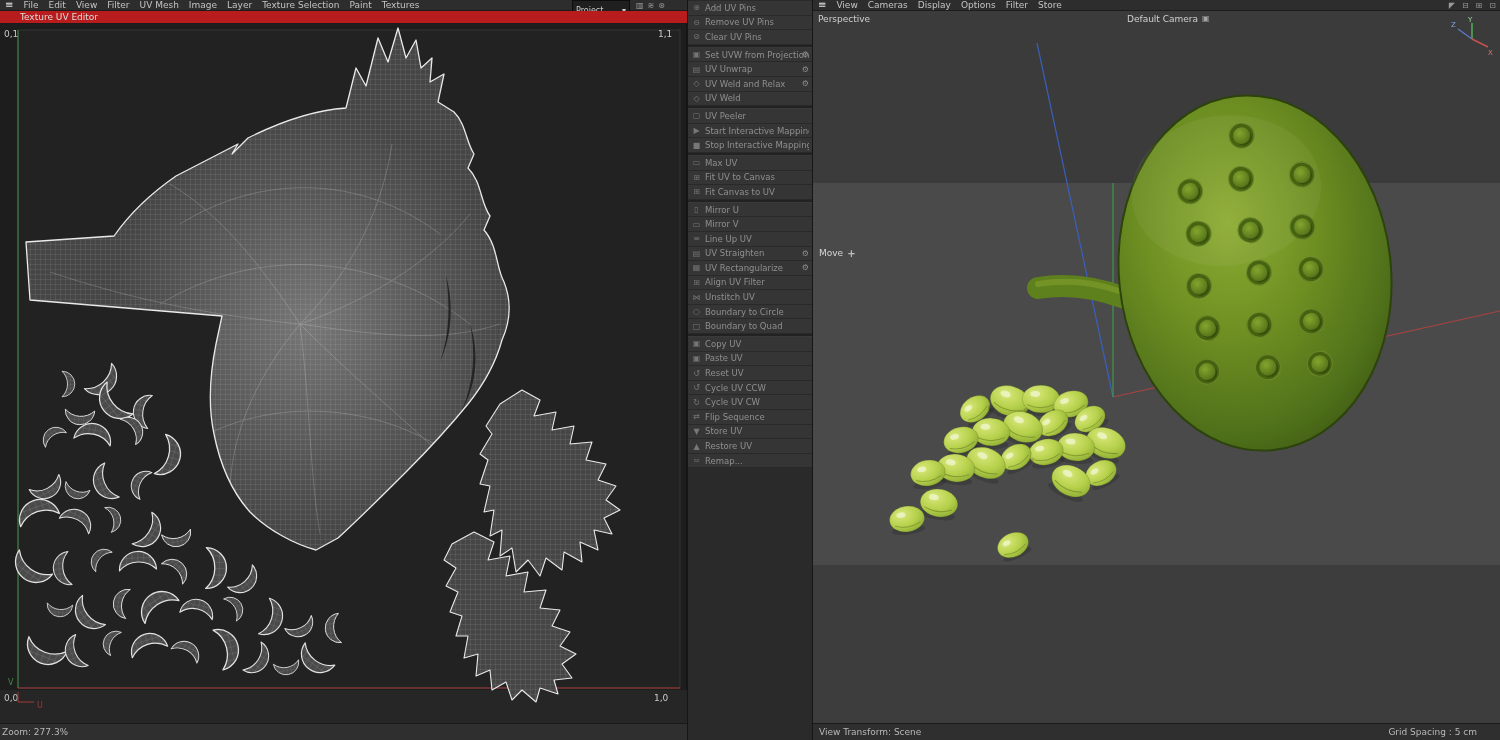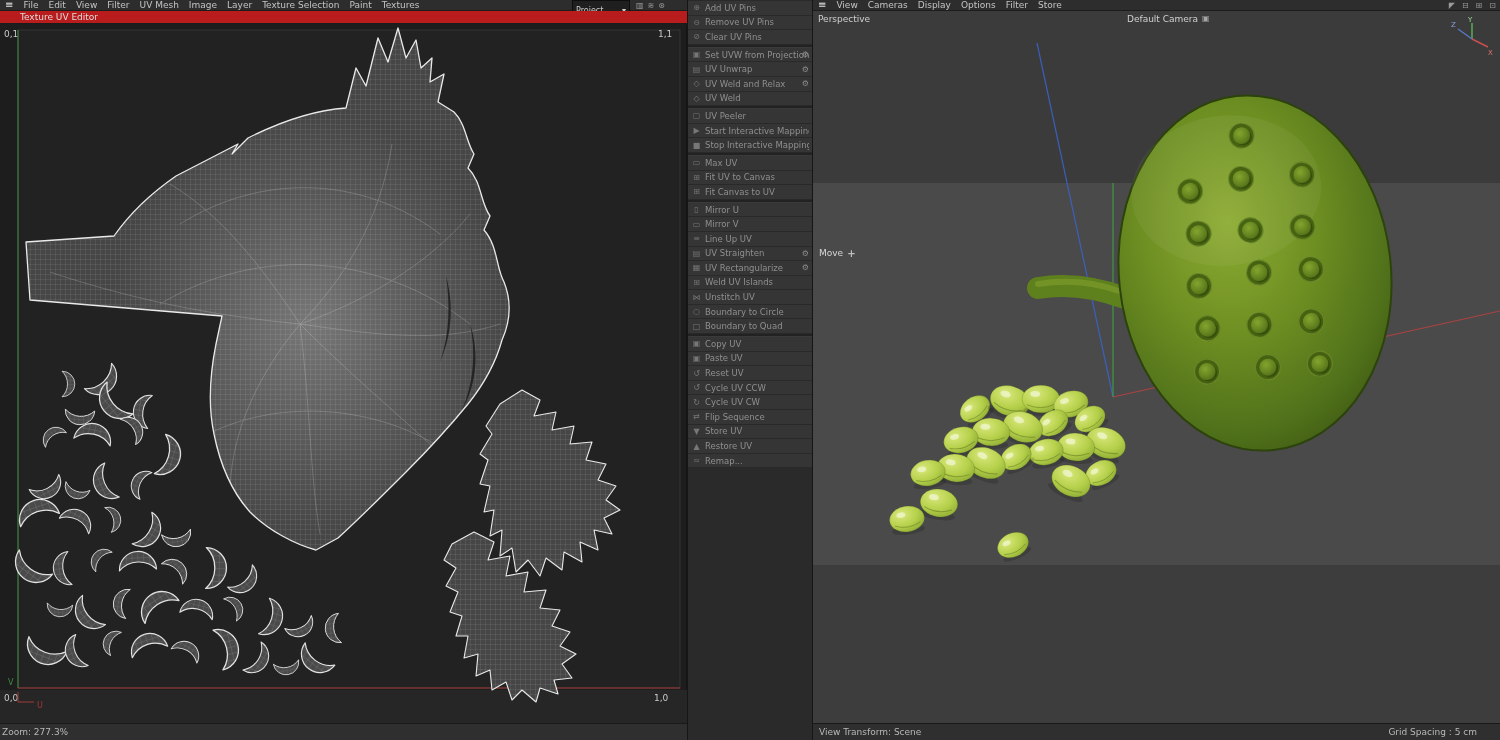--- a/index.html
+++ b/index.html
@@ -434,21 +434,21 @@
         <span class="pal-label">UV Straighten</span>
         <span class="pal-gear">⚙</span>
       </div>
       <div class="pal-item">
         <span class="pal-icon">▦</span>
         <span class="pal-label">UV Rectangularize</span>
         <span class="pal-gear">⚙</span>
       </div>
       <div class="pal-item">
         <span class="pal-icon">⊞</span>
-        <span class="pal-label">Weld UV Islands</span>
+        <span class="pal-label">Align UV Filter</span>
       </div>
       <div class="pal-item">
         <span class="pal-icon">⋈</span>
         <span class="pal-label">Unstitch UV</span>
       </div>
       <div class="pal-item">
         <span class="pal-icon">○</span>
         <span class="pal-label">Boundary to Circle</span>
       </div>
       <div class="pal-item">

